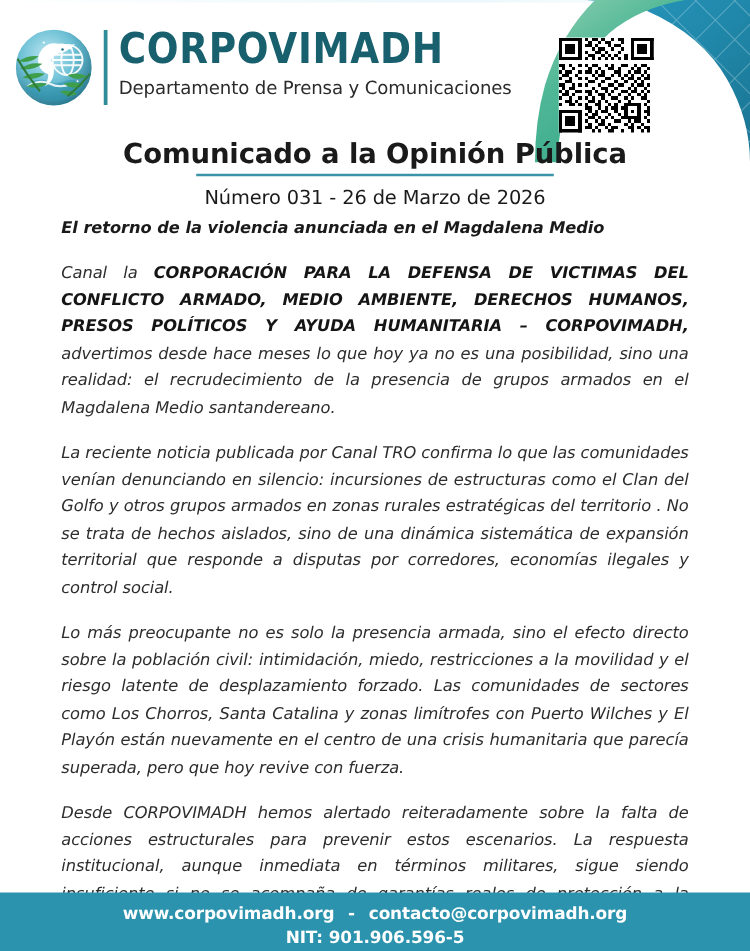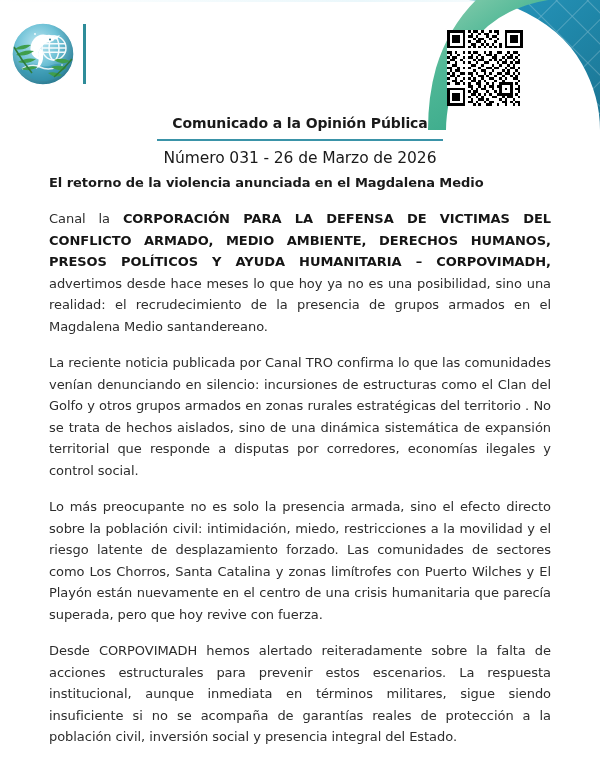--- a/index.html
+++ b/index.html
@@ -112,21 +112,21 @@
 
   
   .title-block {
     position: absolute;
     top: 113px;
     left: 0;
     width: 600px;
     text-align: center;
   }
   .doc-title {
-    font-size: 14px;
+    font-size: 22px;
     font-weight: 700;
     color: #1a1a1a;
     letter-spacing: -0.1px;
     line-height: 21px;
   }
   .title-rule {
     width: 286px;
     height: 1.5px;
     background: #3a93a8;
     margin: 5px auto 0 auto;
@@ -139,20 +139,21 @@
     letter-spacing: -0.1px;
     line-height: 20px;
   }
 
   
   .content {
     position: absolute;
     left: 49px;
     top: 174px;
     width: 502px;
+    font-style: italic;
   }
 
   .headline {
     font-size: 13px;
     font-weight: 700;
     color: #1a1a1a;
     line-height: 18px;
     letter-spacing: -0.05px;
     margin-bottom: 16px;
   }
@@ -282,20 +283,24 @@
           <circle cx="25" cy="13" r="0.9" fill="#ffffff"></circle>
           <circle cx="52" cy="44" r="0.8" fill="#ffffff"></circle>
         </g>
 
         <circle cx="33" cy="33" r="31" fill="none" stroke="#ffffff" stroke-width="1.4"></circle>
       </svg>
     </div>
 
     <div class="logo-divider"></div>
 
+    <div class="brand-block">
+      <div class="brand-name">CORPOVIMADH</div>
+      <div class="brand-sub">Departamento de Prensa y Comunicaciones</div>
+    </div>
 
     <div class="qr">
       <svg width="76" height="76" viewBox="0 0 29 29" shape-rendering="crispEdges" xmlns="http://www.w3.org/2000/svg">
         <rect width="29" height="29" fill="#ffffff"></rect>
         <g fill="#000000">
 
           <rect x="0" y="0" width="7" height="1"></rect>
             <rect x="0" y="6" width="7" height="1"></rect>
           <rect x="0" y="0" width="1" height="7"></rect>
             <rect x="6" y="0" width="1" height="7"></rect>
@@ -541,14 +546,18 @@
     <p class="para"><span>Canal la </span><b>CORPORACIÓN PARA LA DEFENSA DE VICTIMAS DEL CONFLICTO ARMADO, MEDIO AMBIENTE, DERECHOS HUMANOS, PRESOS POLÍTICOS Y AYUDA HUMANITARIA – CORPOVIMADH,</b><span> advertimos desde hace meses lo que hoy ya no es una posibilidad, sino una realidad: el recrudecimiento de la presencia de grupos armados en el Magdalena Medio santandereano.</span></p>
 
     <p class="para">La reciente noticia publicada por Canal TRO confirma lo que las comunidades venían denunciando en silencio: incursiones de estructuras como el Clan del Golfo y otros grupos armados en zonas rurales estratégicas del territorio . No se trata de hechos aislados, sino de una dinámica sistemática de expansión territorial que responde a disputas por corredores, economías ilegales y control social.</p>
 
     <p class="para">Lo más preocupante no es solo la presencia armada, sino el efecto directo sobre la población civil: intimidación, miedo, restricciones a la movilidad y el riesgo latente de desplazamiento forzado. Las comunidades de sectores como Los Chorros, Santa Catalina y zonas limítrofes con Puerto Wilches y El Playón están nuevamente en el centro de una crisis humanitaria que parecía superada, pero que hoy revive con fuerza.</p>
 
     <p class="para">Desde CORPOVIMADH hemos alertado reiteradamente sobre la falta de acciones estructurales para prevenir estos escenarios. La respuesta institucional, aunque inmediata en términos militares, sigue siendo insuficiente si no se acompaña de garantías reales de protección a la población civil, inversión social y presencia integral del Estado.</p>
 
   </div>
 
+  <div class="footer">
+    <div class="footer-line1"><span>www.corpovimadh.org</span><span class="sep">-</span><span>contacto@corpovimadh.org</span></div>
+    <div class="footer-line2">NIT: 901.906.596-5</div>
+  </div>
 
 </div>
 
 </body></html>

